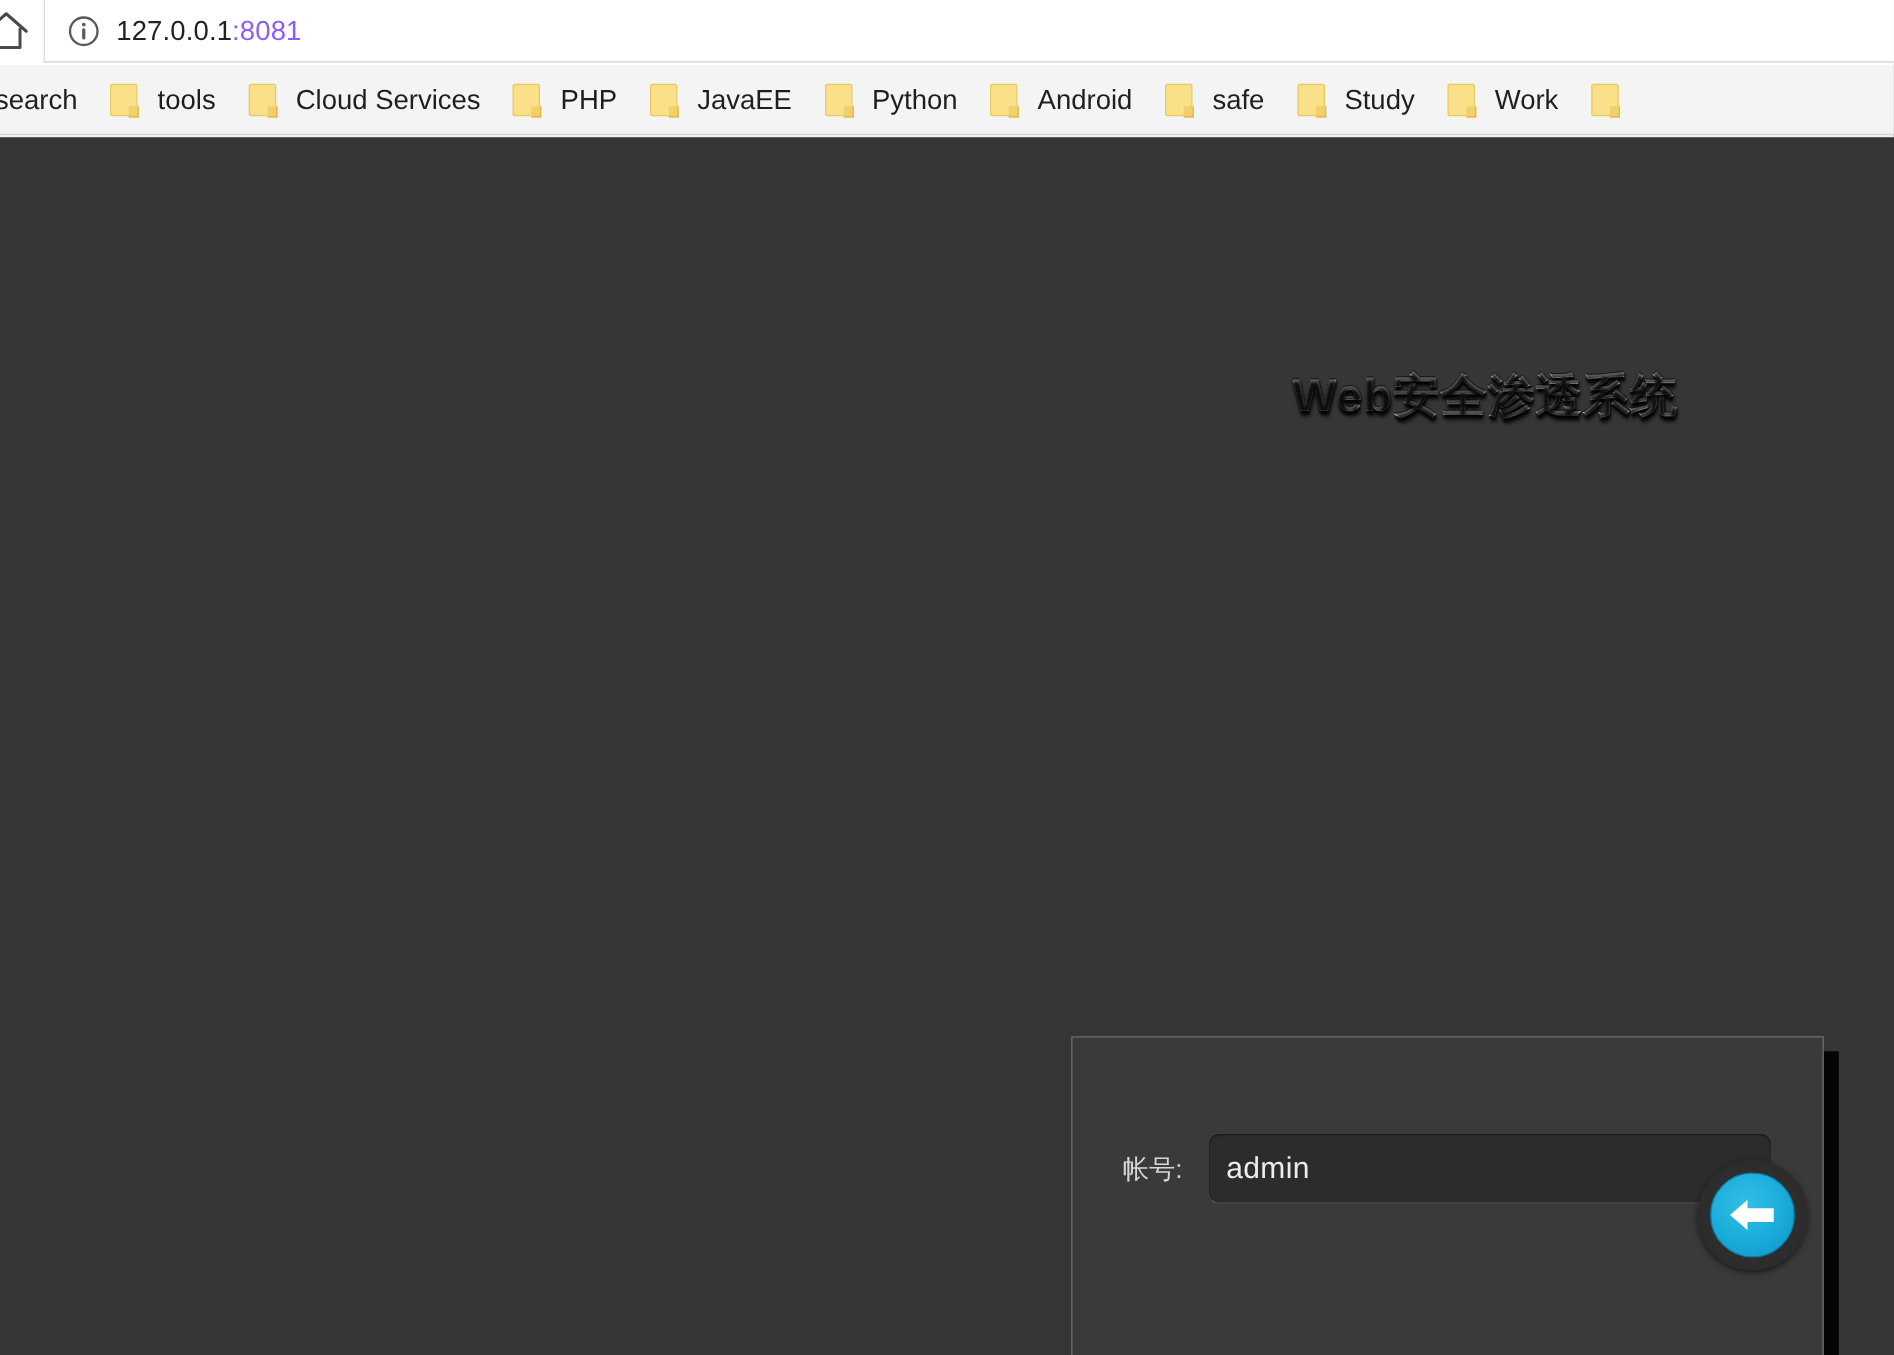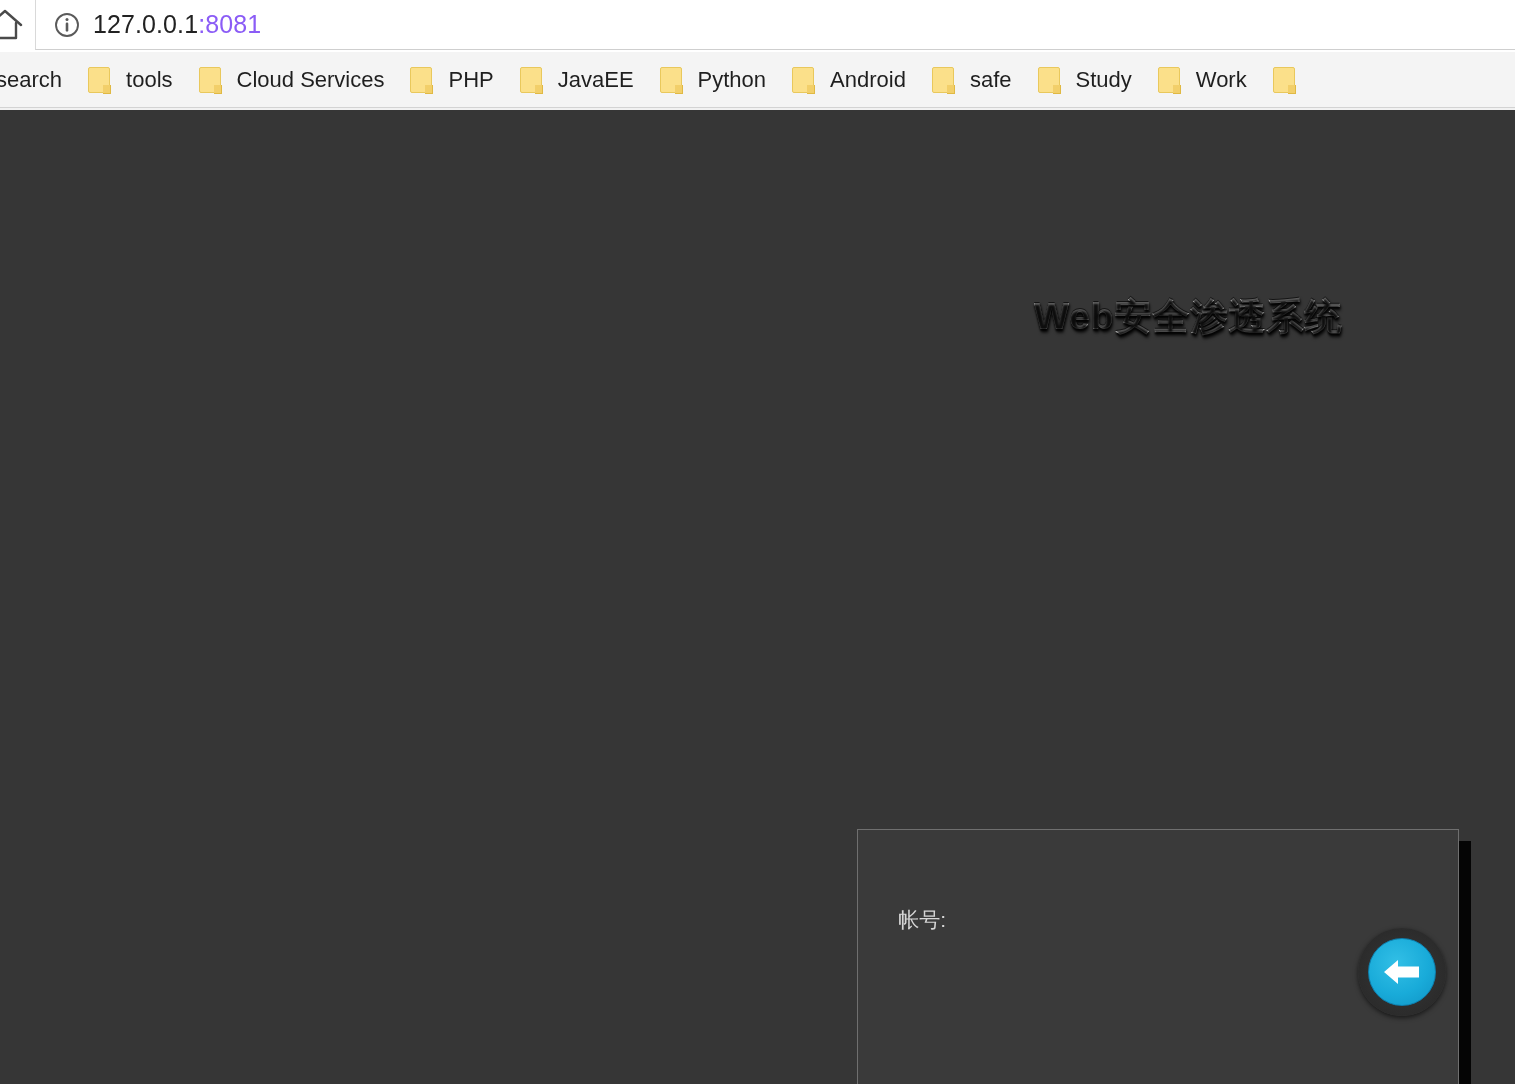--- a/index.html
+++ b/index.html
@@ -51,21 +51,21 @@
     align-items: center;
     box-sizing: border-box;
   }
   #info-icon {
     width: 30px; height: 30px;
     margin-left: 16px; margin-right: 11px;
     flex: 0 0 auto;
     display: flex; align-items: center; justify-content: center;
   }
   .url-text {
-    font-size: 25px;
+    font-size: 22px;
     letter-spacing: 0.1px;
     white-space: nowrap;
   }
   .url-host { color: #222222; }
   .url-port { color: #8b5cf6; }
 
   
   #bookmarks-bar {
     position: absolute;
     left: 0; top: 52px;
@@ -342,20 +342,23 @@
 <div id="page">
 
   <div id="site-title">Web安全渗透系统</div>
 
   <div id="login-shadow"></div>
 
   <div id="login-panel">
 
     <div class="form-row" id="row-account">
       <span class="field-label">帐号:</span>
+      <span class="field-input">
+        <span class="field-value">admin</span>
+      </span>
     </div>
 
 
   </div>
 
   <div id="submit-button">
     <span class="disc">
       <span>
         <svg width="42" height="34" viewBox="0 0 42 34" aria-hidden="true">
           <path d="M3 17 L17 5 L17 11.5 L38 11.5 L38 22.5 L17 22.5 L17 29 Z" fill="#ffffff"></path>

